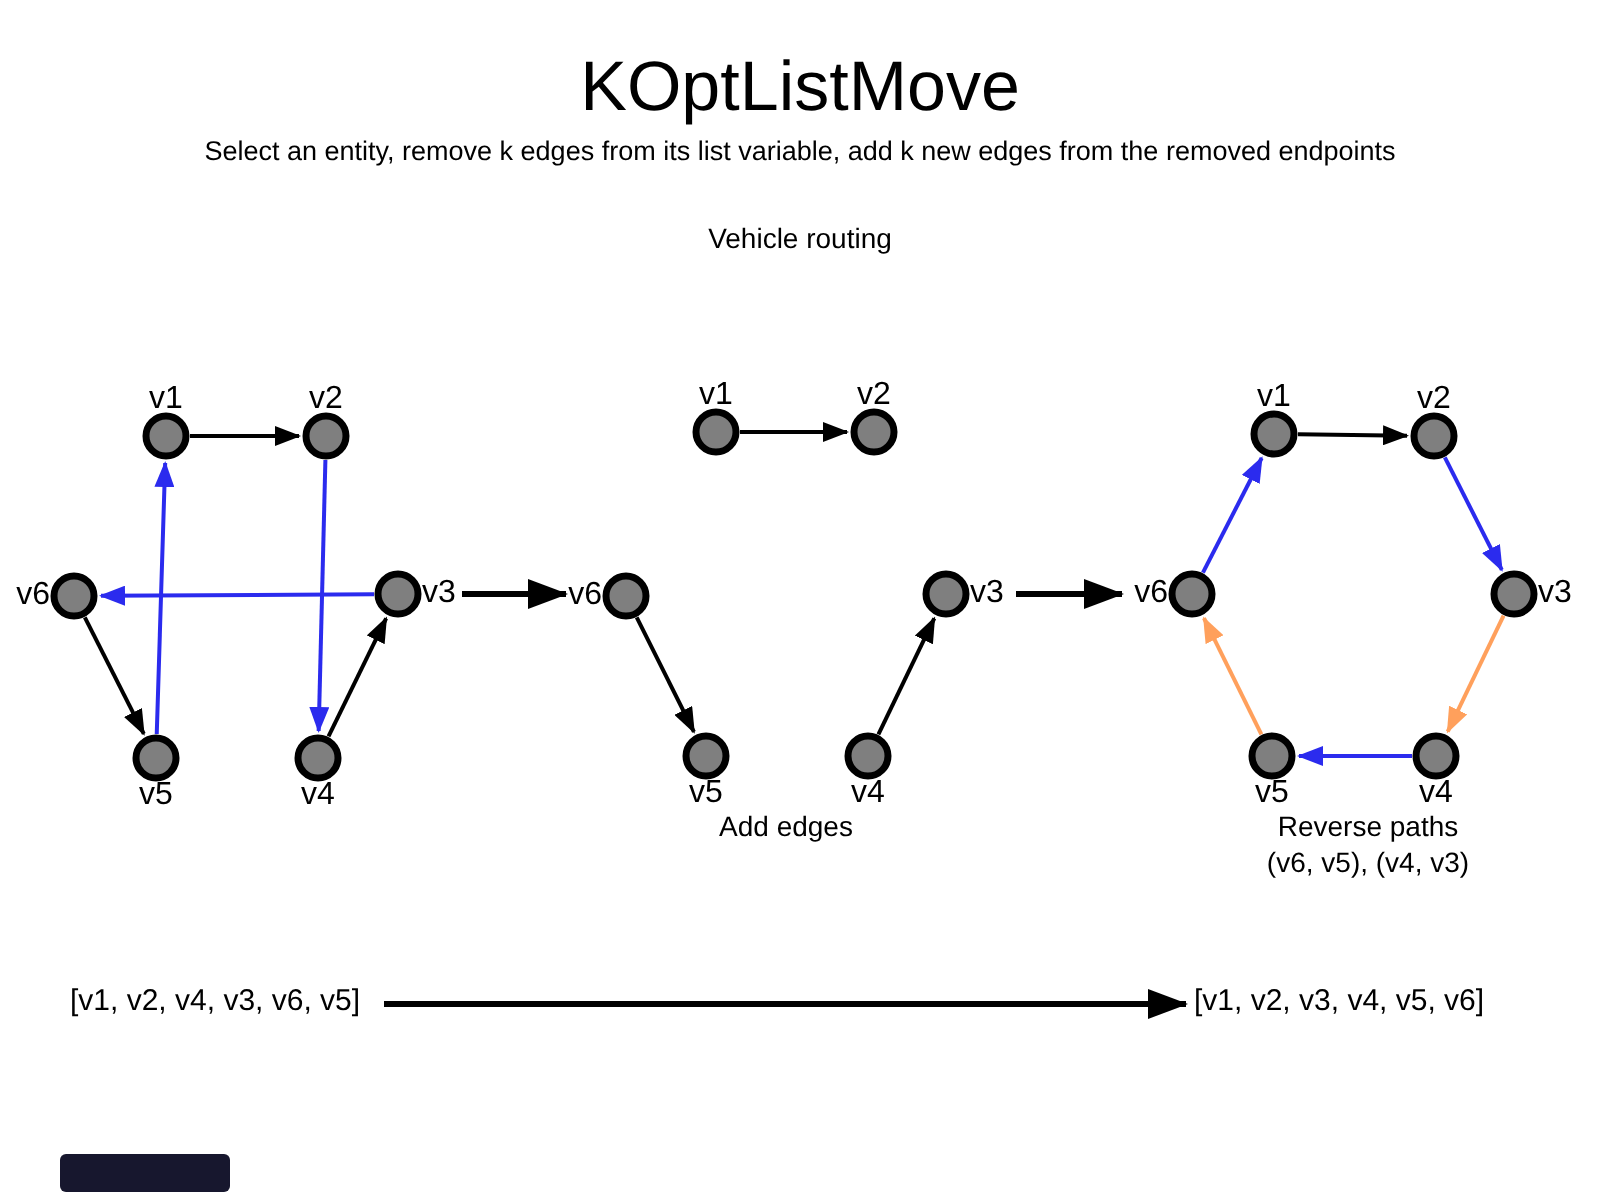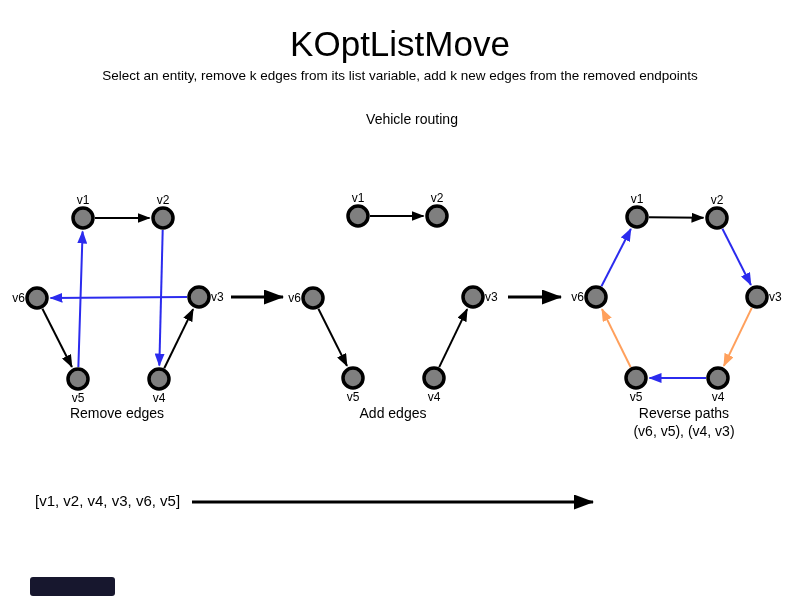--- a/index.html
+++ b/index.html
@@ -3,23 +3,23 @@
 <meta charset="utf-8">
 <style>
   html,body{margin:0;padding:0;background:#ffffff;}
   .stage{
     position:relative;width:800px;height:600px;background:#ffffff;overflow:hidden;
     font-family:"Liberation Sans","DejaVu Sans",sans-serif;color:#000;
   }
   .abs{position:absolute;}
   .title{top:24px;left:400px;transform:translateX(-50%);font-size:35px;white-space:nowrap;}
   .subtitle{top:68px;left:400px;transform:translateX(-50%);font-size:13.5px;white-space:nowrap;text-align:center;}
-  .use-case{top:111px;left:400px;transform:translateX(-50%);font-size:14px;white-space:nowrap;margin-left:12px;}
+  .use-case{top:111px;left:400px;transform:translateX(-50%);font-size:14px;white-space:nowrap;}
   .caption{top:404px;transform:translateX(-50%);text-align:center;font-size:14px;line-height:18px;white-space:nowrap;}
-  .node-label{font-size:12px;line-height:12px;white-space:nowrap;}
+  .node-label{font-size:16px;line-height:12px;white-space:nowrap;}
   .list-text{top:492px;font-size:15px;white-space:nowrap;text-align:center;}
   #diagram-svg{position:absolute;left:0;top:0;}
   .dark-bar{left:30px;top:577px;width:85px;height:19px;background:#17172e;border-radius:3px;}
 </style>
 </head>
 <body>
 
 <div class="stage">
 
   <svg id="diagram-svg" width="800" height="600">
@@ -73,31 +73,31 @@
       <circle cx="718" cy="378" r="10" fill="#7f7f7f" stroke="#000000" stroke-width="3.5"></circle>
       <circle cx="636" cy="378" r="10" fill="#7f7f7f" stroke="#000000" stroke-width="3.5"></circle>
       <circle cx="596" cy="297" r="10" fill="#7f7f7f" stroke="#000000" stroke-width="3.5"></circle>
     </svg>
 
   <div class="abs title">KOptListMove</div>
   <div class="abs subtitle">Select an entity, remove k edges from its list variable, add k new edges from the removed endpoints</div>
   <div class="abs use-case">Vehicle routing</div>
 
   <div class="abs caption" style="left:117px">
-    <div>Remove edges</div>
   </div>
   <div class="abs caption" style="left:393px">
     <div>Add edges</div>
   </div>
   <div class="abs caption" style="left:684px">
     <div>Reverse paths</div>
     <div>(v6, v5), (v4, v3)</div>
   </div>
 
   <div class="abs list-text" style="left:35px">[v1, v2, v4, v3, v6, v5]</div>
+  <div class="abs list-text" style="left:597px">[v1, v2, v3, v4, v5, v6]</div>
 
   <div class="abs dark-bar"></div>
 <div class="abs node-label" style="left: 83px; top: 194px; transform: translateX(-50%);">v1</div>
     <div class="abs node-label" style="left: 163px; top: 194px; transform: translateX(-50%);">v2</div>
     <div class="abs node-label" style="left: 211px; top: 291px;">v3</div>
     <div class="abs node-label" style="left: 159px; top: 392px; transform: translateX(-50%);">v4</div>
     <div class="abs node-label" style="left: 78px; top: 392px; transform: translateX(-50%);">v5</div>
     <div class="abs node-label" style="left: 25px; top: 292px; transform: translateX(-100%);">v6</div>
     <div class="abs node-label" style="left: 358px; top: 192px; transform: translateX(-50%);">v1</div>
     <div class="abs node-label" style="left: 437px; top: 192px; transform: translateX(-50%);">v2</div>

